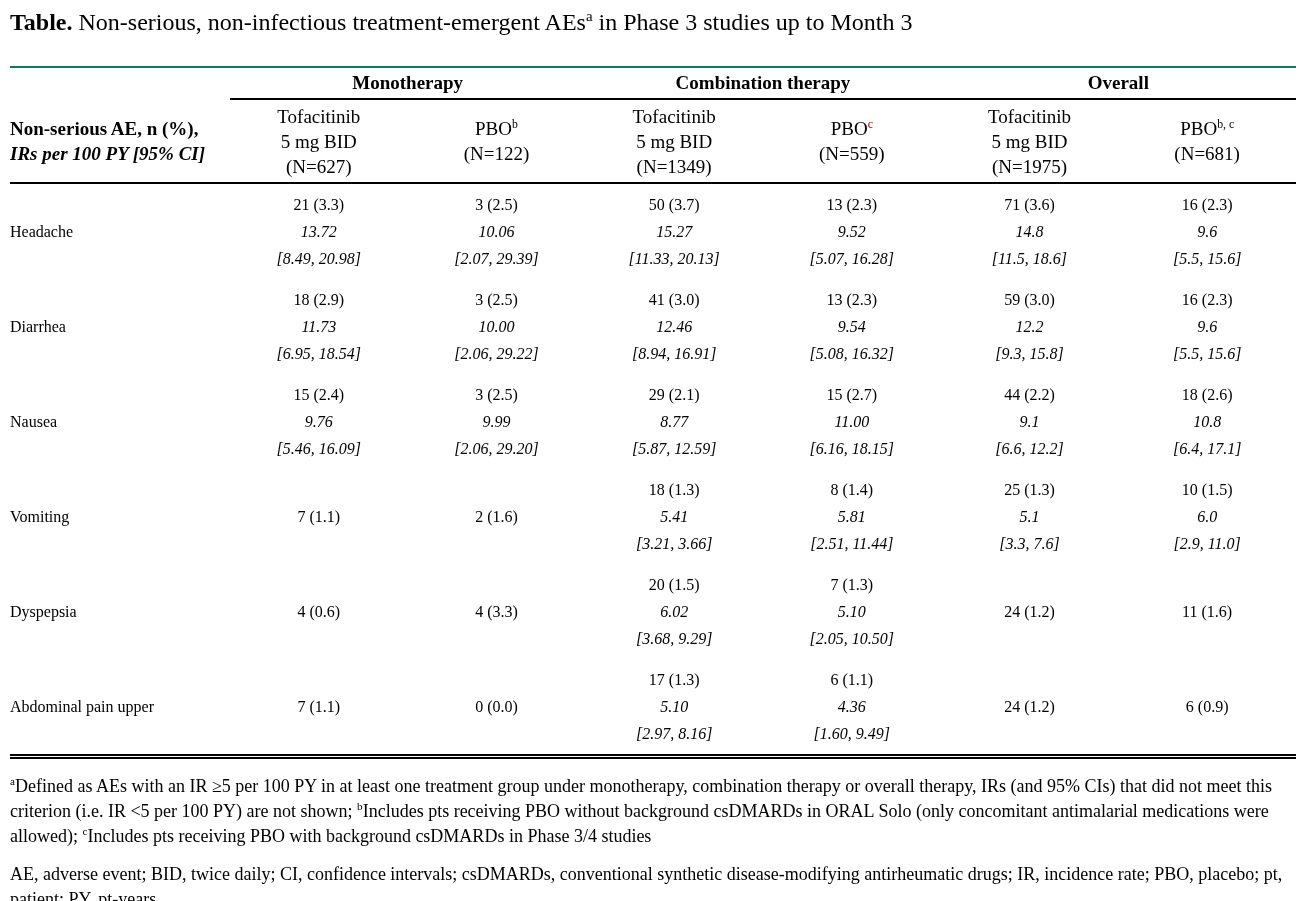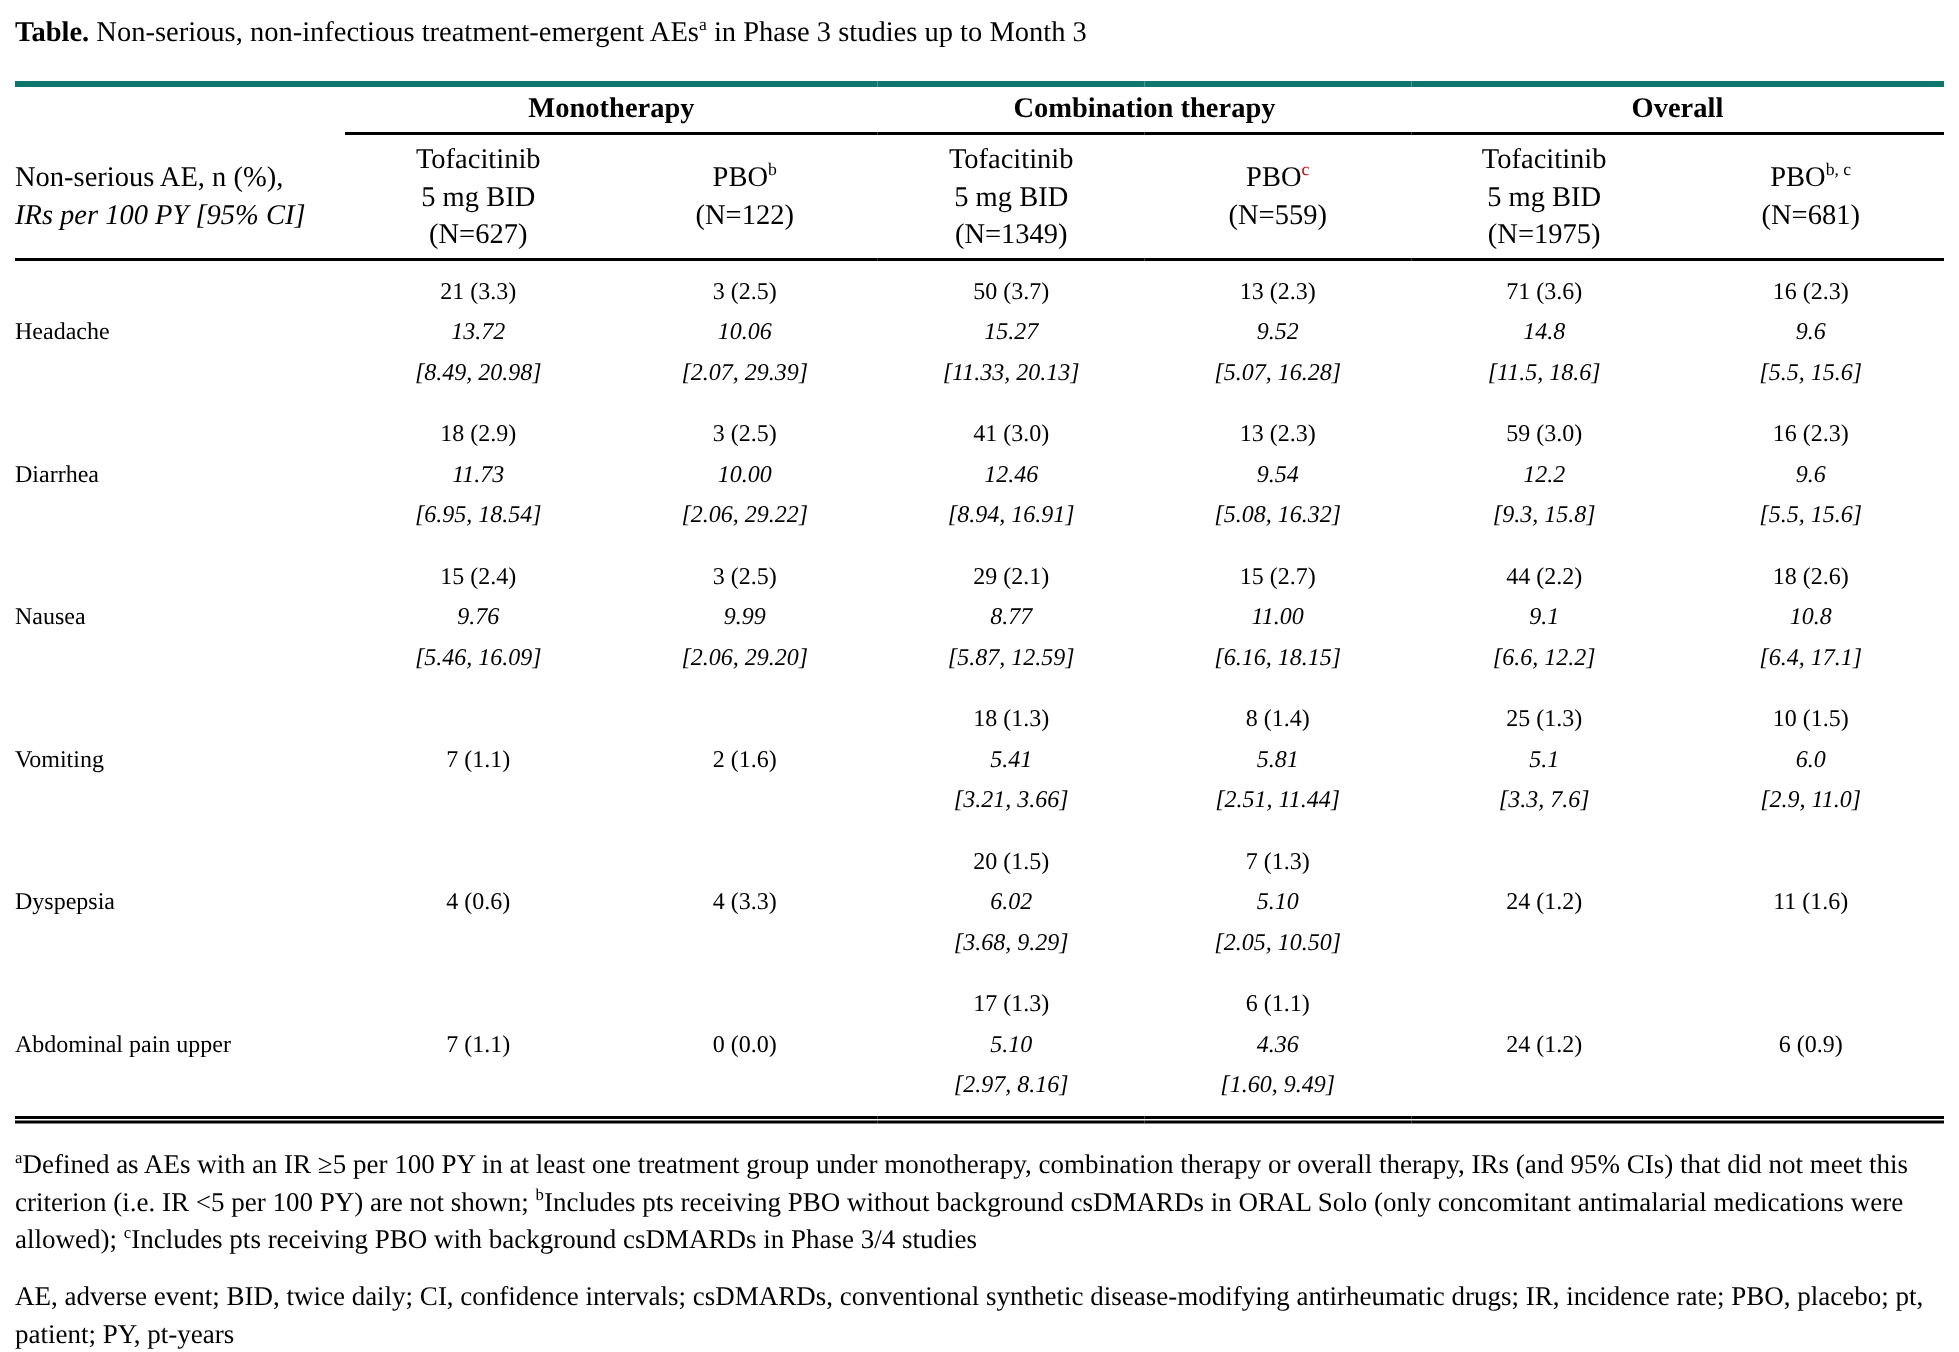--- a/index.html
+++ b/index.html
@@ -1,30 +1,30 @@
 <!DOCTYPE html>
 <html style="--accent_red: #C00000; --text: #000000; --background: #FFFFFF;"><head>
 <meta charset="utf-8">
 <style>
   html,body{margin:0;padding:0;background:#fff;color:#000;}
   body{width:1306px;height:901px;font-family:"Liberation Serif", serif;overflow:hidden;}
   .wrap{padding:6px 10px 0 10px;}
-  .title{font-size:19px;line-height:24px;padding-top:4px;}
+  .title{font-size:24px;line-height:24px;padding-top:4px;}
   .title b{font-weight:bold;}
   sup{font-size:0.62em;vertical-align:super;line-height:0;}
   sup.red{color:var(--accent_red,#C00000);}
 
-  table{width:1286px;border-collapse:collapse;table-layout:fixed;margin-top:20px;border-top:4px solid #0f766e;}
+  table{width:1286px;border-collapse:collapse;table-layout:fixed;margin-top:32px;border-top:2px solid #0f766e;}
   th,td{padding:0;font-weight:normal;}
 
   tr.grouprow th{font-size:19px;font-weight:bold;text-align:center;height:30px;vertical-align:middle;}
   tr.grouprow th.g{border-bottom:2px solid #000;}
 
   tr.colhead th{border-bottom:2px solid #000;height:82px;vertical-align:middle;text-align:center;font-size:19px;line-height:25px;}
-  tr.colhead th.stub{text-align:left;font-weight:normal;}
+  tr.colhead th.stub{text-align:left;font-weight:bold;}
   .stub .l2{font-style:italic;}
 
   tbody td{height:95px;vertical-align:middle;text-align:center;font-size:16px;line-height:27px;}
   tbody td.name{text-align:left;}
   tbody tr:last-child td{border-bottom:5px double #000;}
   .ir,.ci{font-style:italic;}
   div:empty{display:none;}
 
   .footnotes{font-size:18px;line-height:25px;margin-top:15px;}
   .abbr{margin-top:13px;}

